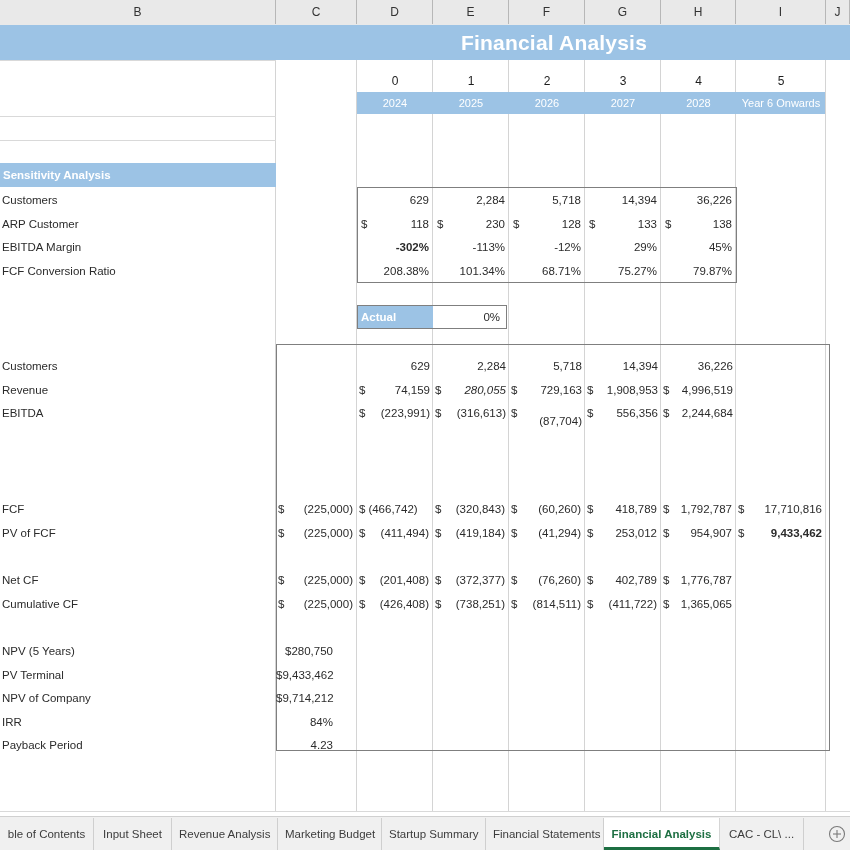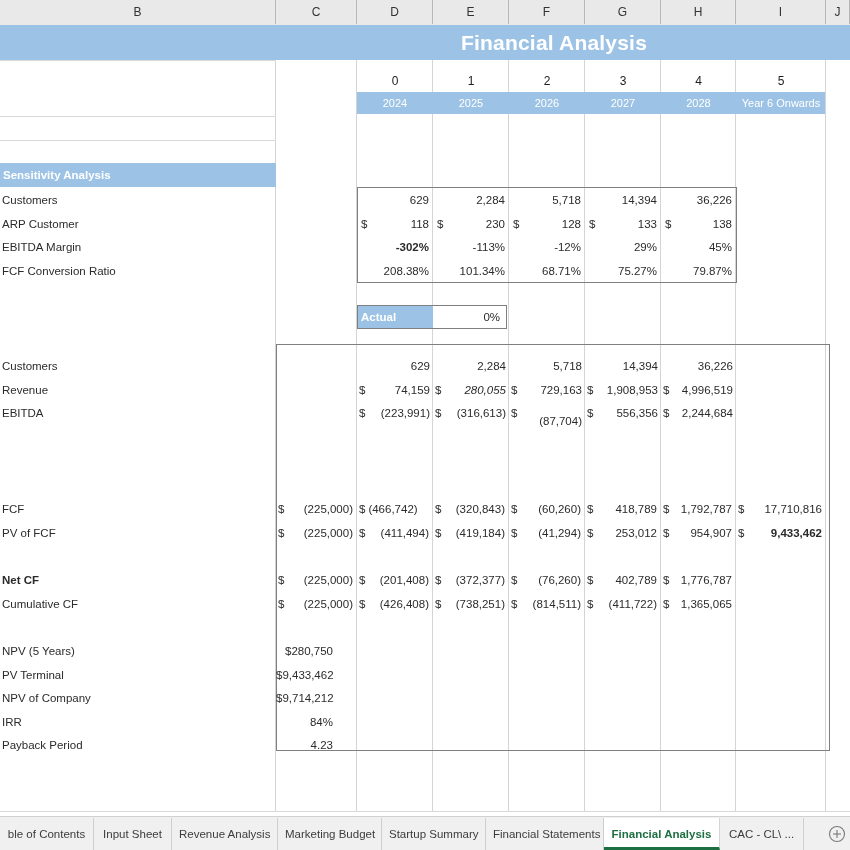--- a/index.html
+++ b/index.html
@@ -275,21 +275,21 @@
       <div class="cell l" style="left:511px;top:520.6px;width:12px;">$</div>
       <div class="cell r" style="left:509px;top:520.6px;width:72px;">(41,294)</div>
       <div class="cell l" style="left:587px;top:520.6px;width:12px;">$</div>
       <div class="cell r" style="left:585px;top:520.6px;width:72px;">253,012</div>
       <div class="cell l" style="left:663px;top:520.6px;width:12px;">$</div>
       <div class="cell r" style="left:661px;top:520.6px;width:71px;">954,907</div>
       <div class="cell l" style="left:738px;top:520.6px;width:12px;">$</div>
       <div class="cell r" style="left:736px;top:520.6px;width:86px;font-weight:bold;">9,433,462</div>
     </div>
   <div id="net-labels">
-      <div class="cell l" style="left:2px;top:568px;width:270px;font-weight:bold;">Net CF</div>
+      <div class="cell l" style="left:2px;top:568px;width:270px;">Net CF</div>
       <div class="cell l" style="left:2px;top:591.6px;width:270px;">Cumulative CF</div>
     </div>
   <div id="net-values">
       <div class="cell l" style="left:278px;top:568px;width:12px;">$</div>
       <div class="cell r" style="left:276px;top:568px;width:77px;">(225,000)</div>
       <div class="cell l" style="left:359px;top:568px;width:12px;">$</div>
       <div class="cell r" style="left:357px;top:568px;width:72px;">(201,408)</div>
       <div class="cell l" style="left:435px;top:568px;width:12px;">$</div>
       <div class="cell r" style="left:433px;top:568px;width:72px;">(372,377)</div>
       <div class="cell l" style="left:511px;top:568px;width:12px;">$</div>

